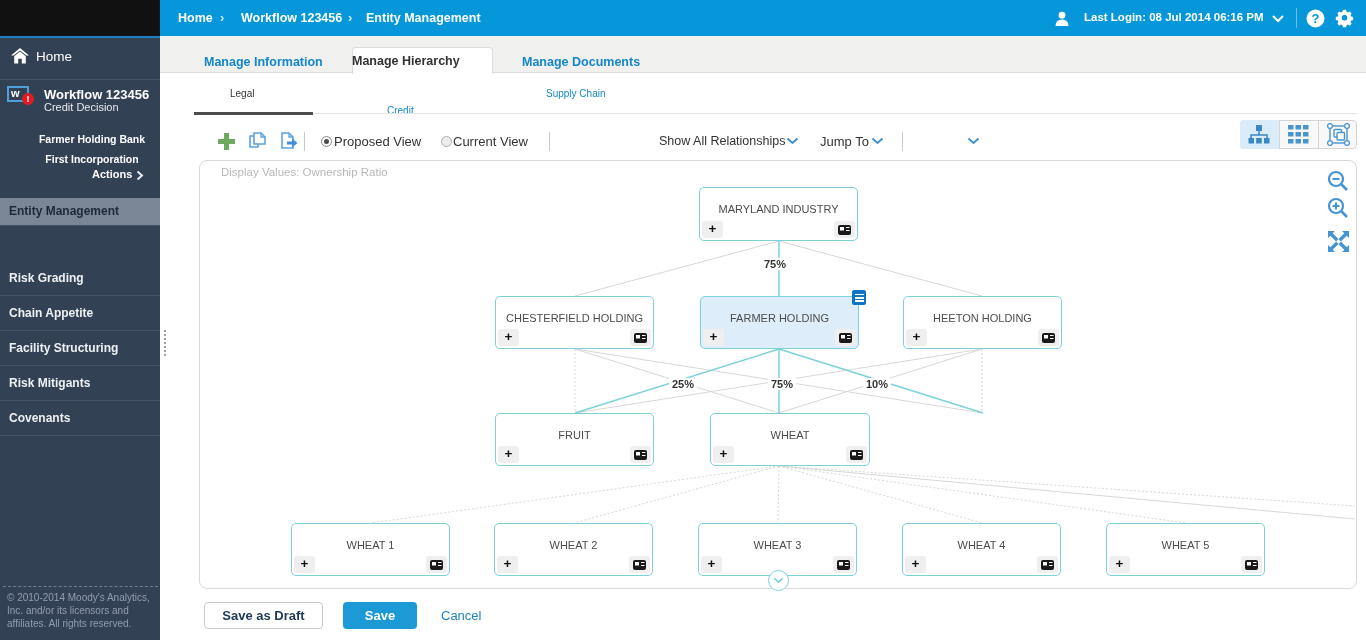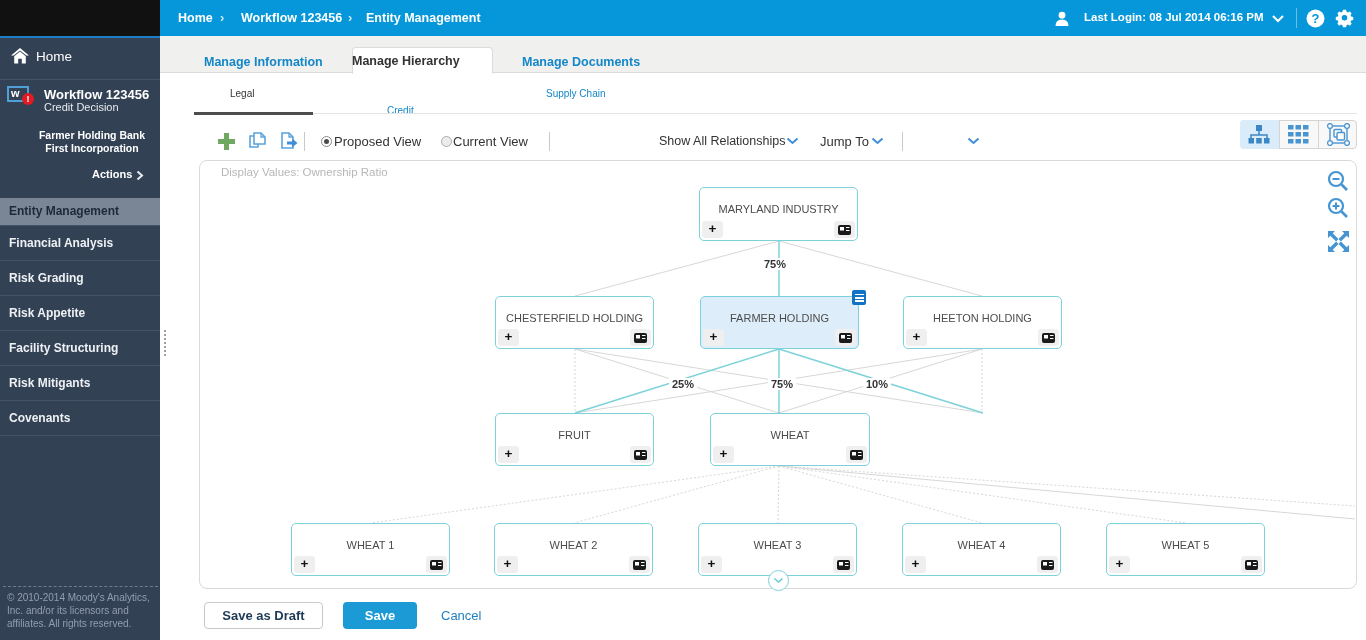--- a/index.html
+++ b/index.html
@@ -10,21 +10,21 @@
   .topbar{left:160px;top:0;width:1206px;height:36px;background:#0697da;}
   .crumb{color:#fff;font-size:12.5px;font-weight:bold;top:11px;}
   .crumbsep{color:#cfeaf7;top:10px;font-size:13px;font-weight:bold;}
   
   .sidebar{left:0;top:0;width:160px;height:640px;background:#334155;}
   .logo{left:0;top:0;width:160px;height:36px;background:#111;border-bottom:2px solid #1f7fc4;}
   .homerow{left:0;top:36px;width:160px;height:43px;border-bottom:1px solid #45536a;}
   .hometxt{left:36px;top:49px;color:#fdfdfd;font-size:13.5px;}
   .sb-wf-title{left:44px;top:87px;color:#fff;font-size:13px;font-weight:bold;}
   .sb-wf-sub{left:44px;top:101px;color:#e8ebee;font-size:11px;}
-  .sb-bank{left:0;top:129px;width:184px;text-align:center;color:#fff;font-size:10.5px;font-weight:bold;line-height:13px;}
+  .sb-bank{left:0;top:129px;width:184px;text-align:center;color:#fff;font-size:10.5px;font-weight:bold;line-height:20px;}
   .sb-actions{left:92px;top:168px;color:#fff;font-size:11px;font-weight:bold;}
   .menu-item{left:0;width:160px;height:35px;border-bottom:1px solid #45536a;color:#eef1f4;font-size:12px;font-weight:bold;line-height:34px;padding-left:9px;box-sizing:border-box;}
   .menu-sel{background:#7a8695;color:#1e2838;}
   .copyright{left:7px;top:591px;width:152px;color:#939db0;font-size:10px;line-height:13.2px;}
   .copyline{left:3px;top:586px;width:155px;border-top:1px dashed #707b8e;}
   
   .tabstrip{left:160px;top:36px;width:1206px;height:37px;background:#f0f0ef;border-bottom:1px solid #dcdcdc;box-sizing:border-box;}
   .tabtxt{font-size:12.5px;font-weight:bold;top:55px;}
   .tabblue{color:#1487c8;}
   .activetab{left:352px;top:47px;width:141px;height:27px;background:#fff;border:1px solid #dcdcdc;border-bottom:none;border-radius:4px 4px 0 0;box-sizing:border-box;z-index:2;}
@@ -103,23 +103,22 @@
   <div class="abs" style="left:22px;top:93px;width:12px;height:12px;border-radius:50%;background:#e01b22;color:#fff;font-size:9px;font-weight:bold;text-align:center;line-height:12px;">!</div>
   <span class="abs sb-wf-title">Workflow 123456</span>
   <span class="abs sb-wf-sub">Credit Decision</span>
   <div class="abs sb-bank">Farmer Holding Bank<br>First Incorporation</div>
   <span class="abs sb-actions">Actions</span>
   <svg class="abs" style="left:136px;top:170px;" width="8" height="11" viewBox="0 0 8 11">
     <polyline points="1.5,1.5 6,5.5 1.5,9.5" fill="none" stroke="#e8ecf0" stroke-width="2"></polyline>
   </svg>
 
   <div class="abs menu-item menu-sel" style="top:198px;height:28px;line-height:27px;">Entity Management</div>
-  <div class="abs menu-item" style="top:226px;">Financial Analysis</div>
   <div class="abs menu-item" style="top:261px;">Risk Grading</div>
-  <div class="abs menu-item" style="top:296px;">Risk Appetite</div>
+  <div class="abs menu-item" style="top:296px;">Chain Appetite</div>
   <div class="abs menu-item" style="top:331px;">Facility Structuring</div>
   <div class="abs menu-item" style="top:366px;">Risk Mitigants</div>
   <div class="abs menu-item" style="top:401px;">Covenants</div>
   <div class="abs copyline"></div>
   <div class="abs copyright">© 2010-2014 Moody's Analytics,<br>Inc. and/or its licensors and<br>affiliates. All rights reserved.</div>
 
   <div class="abs" style="left:164px;top:330px;height:26px;border-left:2px dotted #9aa0a8;"></div>
 
   <div class="abs tabstrip"></div>
   <div class="abs activetab"></div>

